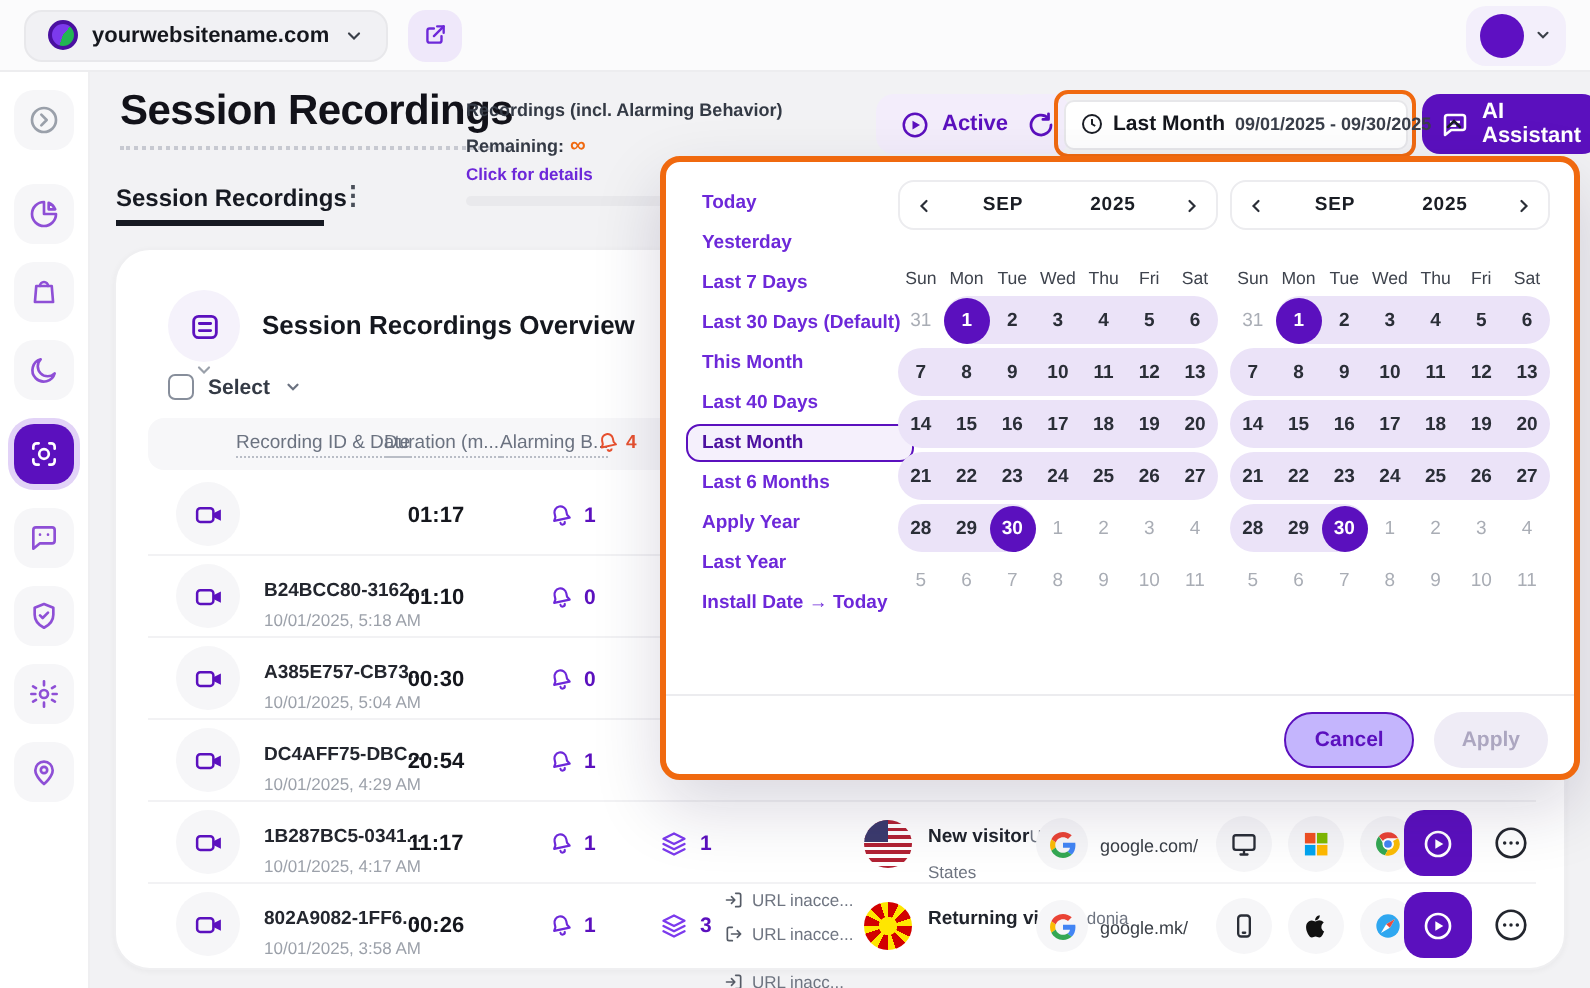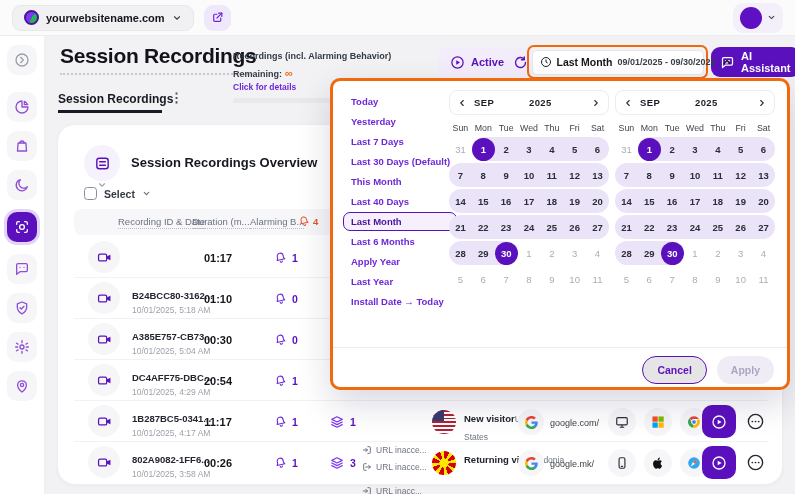--- a/index.html
+++ b/index.html
@@ -138,38 +138,38 @@
   .presets { position:absolute; left:10px; top:11px; width:114px; }
   .preset { font-size:9.5px; font-weight:bold; color:var(--purple-mid); padding:3px 7px; margin-bottom:1px;
     border:1.5px solid rgba(0,0,0,0); border-radius:7px; cursor:pointer; white-space:nowrap; }
   .preset.sel { border-color:var(--purple); background:#F5F0FC; color:#4C10A0; }
   .cal { position:absolute; top:9px; width:160px; }
   .cal-1 { left:116px; } .cal-2 { left:282px; }
   .cal-head { height:25px; border:1px solid #ECECEF; border-radius:8px; display:grid;
     grid-template-columns:24px 1fr 1fr 24px; align-items:center; }
   .cal-nav { display:grid; place-items:center; color:#2A2E37; cursor:pointer; }
   .cal-nav svg { width:10px; height:10px; }
-  .cal-month, .cal-year { text-align:left; font-size:9.5px; font-weight:bold; color:#1A1D24; letter-spacing:.4px; }
-  .day-names { display:flex; margin-top:8px;align-items:flex-end; }
+  .cal-month, .cal-year { text-align:center; font-size:9.5px; font-weight:bold; color:#1A1D24; letter-spacing:.4px; }
+  .day-names { display:flex; margin-top:19px;align-items:flex-end; }
   .day-name { width:22.85px; text-align:center; font-size:8.8px; color:#3E434D; }
   .weeks { margin-top:4px; }
   .week { display:flex; margin-bottom:2px; }
   .cell { width:22.85px; height:24px; display:grid; place-items:center; font-size:9.5px; font-weight:bold;
     color:#2A2E37; cursor:pointer; }
   .cell.inr, .cell.start, .cell.end { background:var(--lav2); }
   .cell.band-l { border-radius:12px 0 0 12px; }
   .cell.band-r { border-radius:0 12px 12px 0; }
   .cell.muted { color:#A9ADB5; font-weight:normal; }
   .cell .dot { width:23px; height:23px; border-radius:50%; background:var(--purple); color:#fff;
     display:grid; place-items:center; font-weight:bold; font-size:9.5px; }
   .pdivider { position:absolute; left:0; right:0; top:266px; border-top:1px solid #ECECEF; }
   .pbtns { position:absolute; right:13px; top:275px; display:flex; gap:10px; }
   .pbtn { height:28px; padding:0 14px; border-radius:15px; font-size:10.5px; font-weight:bold;
     display:grid; place-items:center; cursor:pointer; font-family:"Liberation Sans",sans-serif; }
-  .cancel { background:#e5e5e5; border:1.6px solid var(--purple); color:var(--purple); }
+  .cancel { background:#c4b5fd; border:1.6px solid var(--purple); color:var(--purple); }
   .apply { background:#EFECF6; border:none; color:#ACA6C0; }
 </style>
 </head>
 <body>
 
 <header class="topbar">
   <div class="site-pill">
     <span class="logo-dot"></span>
     <span>yourwebsitename.com</span>
     <span class="ic chev">

